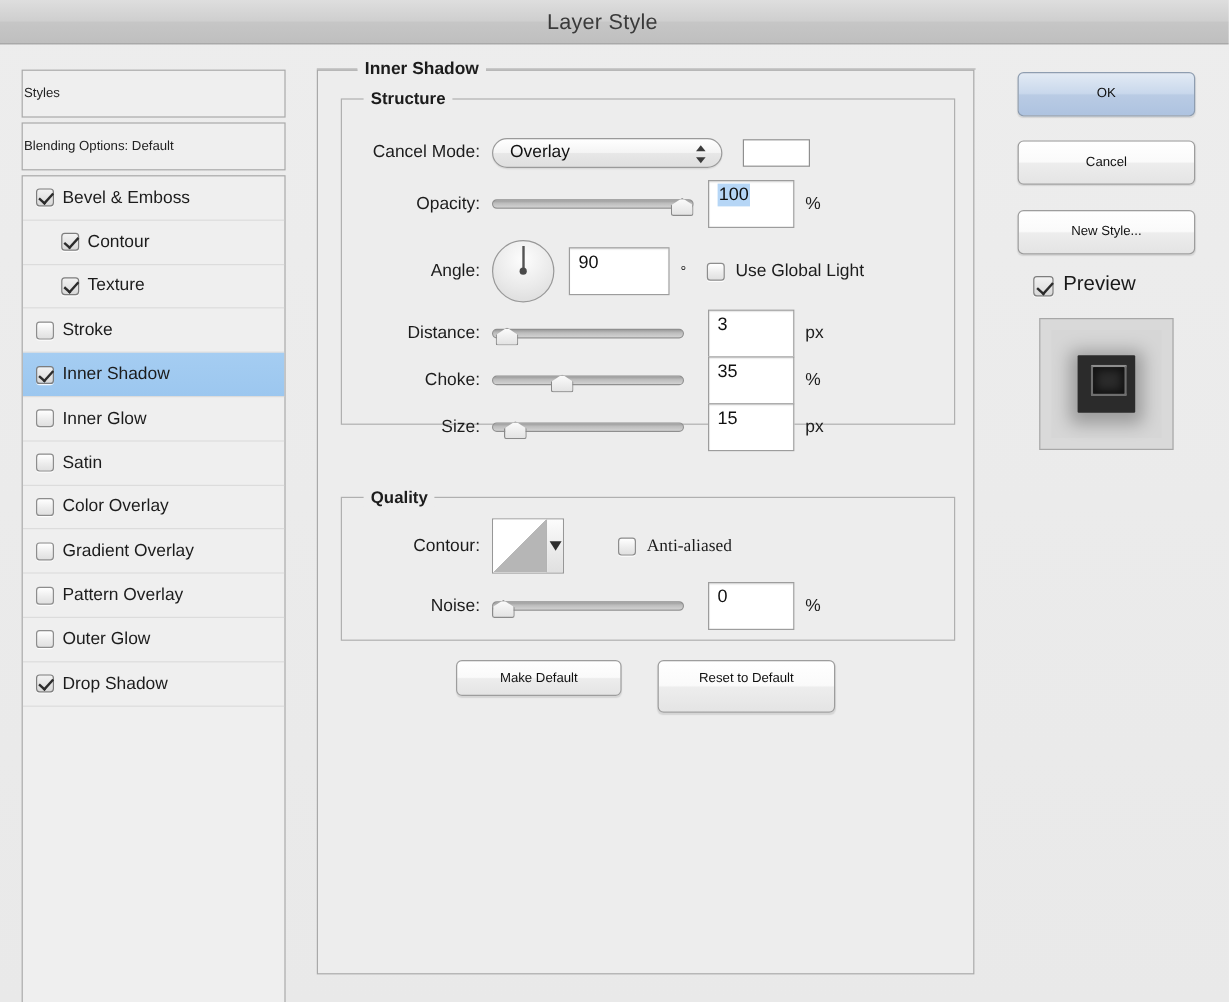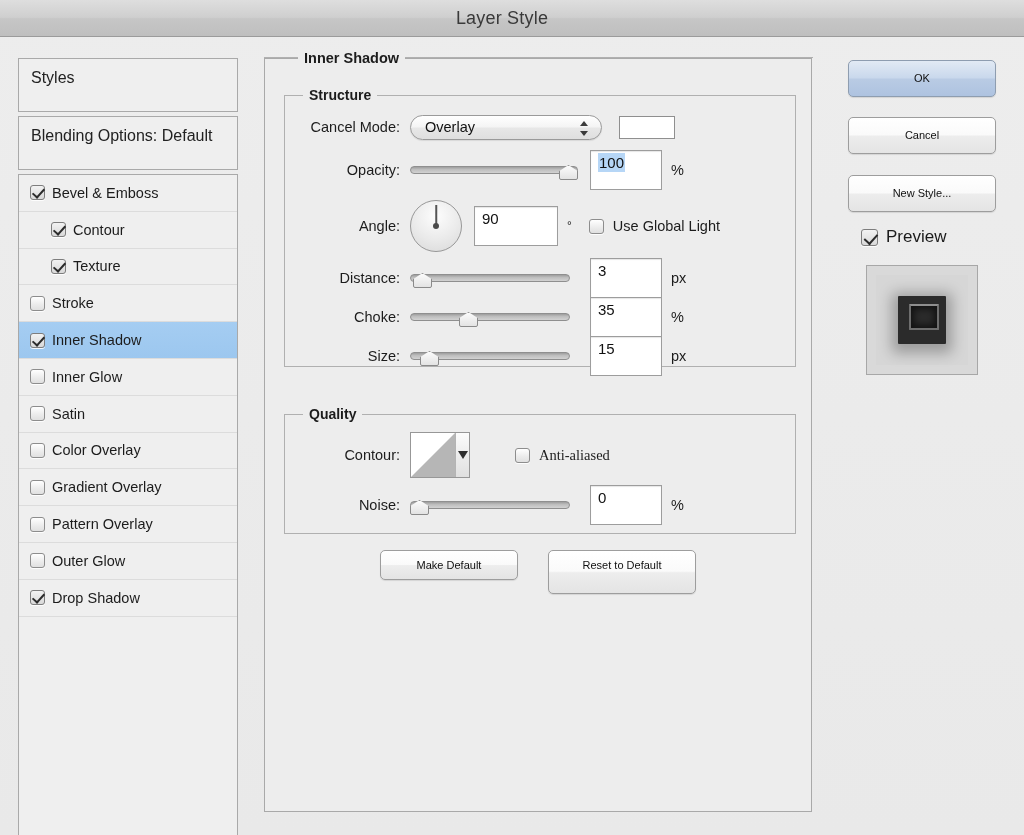--- a/index.html
+++ b/index.html
@@ -36,23 +36,23 @@
   
   .sidebar {
     position: absolute; left: 18px; top: 58px; width: 220px;
   }
   .side-box {
     border: 1px solid #a9a9a9;
     background: #efefef;
     box-sizing: border-box;
   }
   .side-header {
-    height: 54px; line-height: 38px;
-    padding-left: 12px;
-    font-size: 16px; color: #222;
+    height: 40px; line-height: 38px;
+    padding-left: 1px;
+    font-size: 11px; color: #222;
     margin-bottom: 4px;
   }
   .side-list {
     border: 1px solid #a9a9a9;
     background: #efefef;
     box-sizing: border-box;
     height: 720px;
     overflow: hidden;
   }
   .side-row {
@@ -295,21 +295,21 @@
   }
   .btn.default {
     background: linear-gradient(to bottom,#e2eaf4 0%,#c9d8ec 48%,#b9cbe4 52%,#aec3e0 100%);
     border-color: #8e9db0;
   }
   .btn-ok     { position: absolute; left: 848px; top: 60px;  width: 148px; height: 37px; line-height: 35px; }
   .btn-cancel { position: absolute; left: 848px; top: 117px; width: 148px; height: 37px; line-height: 35px; }
   .btn-new    { position: absolute; left: 848px; top: 175px; width: 148px; height: 37px; line-height: 35px; }
   .preview-row {
     position: absolute; left: 861px; top: 227px;
-    display: flex; align-items: center; gap: 8px;
+    display: flex; align-items: flex-end; gap: 8px;
     font-size: 17px; color: #1a1a1a;
   }
   .preview-box {
     position: absolute; left: 866px; top: 265px;
     width: 112px; height: 110px;
     border: 1px solid #a7a7a7;
     background: #d9d9d9;
     box-sizing: border-box;
     display: flex; align-items: center; justify-content: center;
   }
@@ -402,21 +402,21 @@
         </div>
         <div class="side-row side-blank" style="height: 278.4px;"></div>
       </div>
   </div>
 
   <div class="main-panel"></div>
   <div class="outer-line-l"></div>
   <div class="outer-line-r"></div>
   <div class="outer-legend">Inner Shadow</div>
 
-  <div class="fs" style="left:284px; top:95px; width:512px; height:272px;">
+  <div class="fs" style="left:284px; top:82px; width:512px; height:272px;">
     <div class="fs-legend">Structure</div>
   </div>
 
   <div class="field-row" style="left:290px; top:114px;">
     <div class="fl">Cancel Mode:</div>
     <div class="select">
       <span>Overlay</span>
       <span class="arrows"></span>
     </div>
     <div class="swatch" style="background: rgb(255, 255, 255);"></div>

